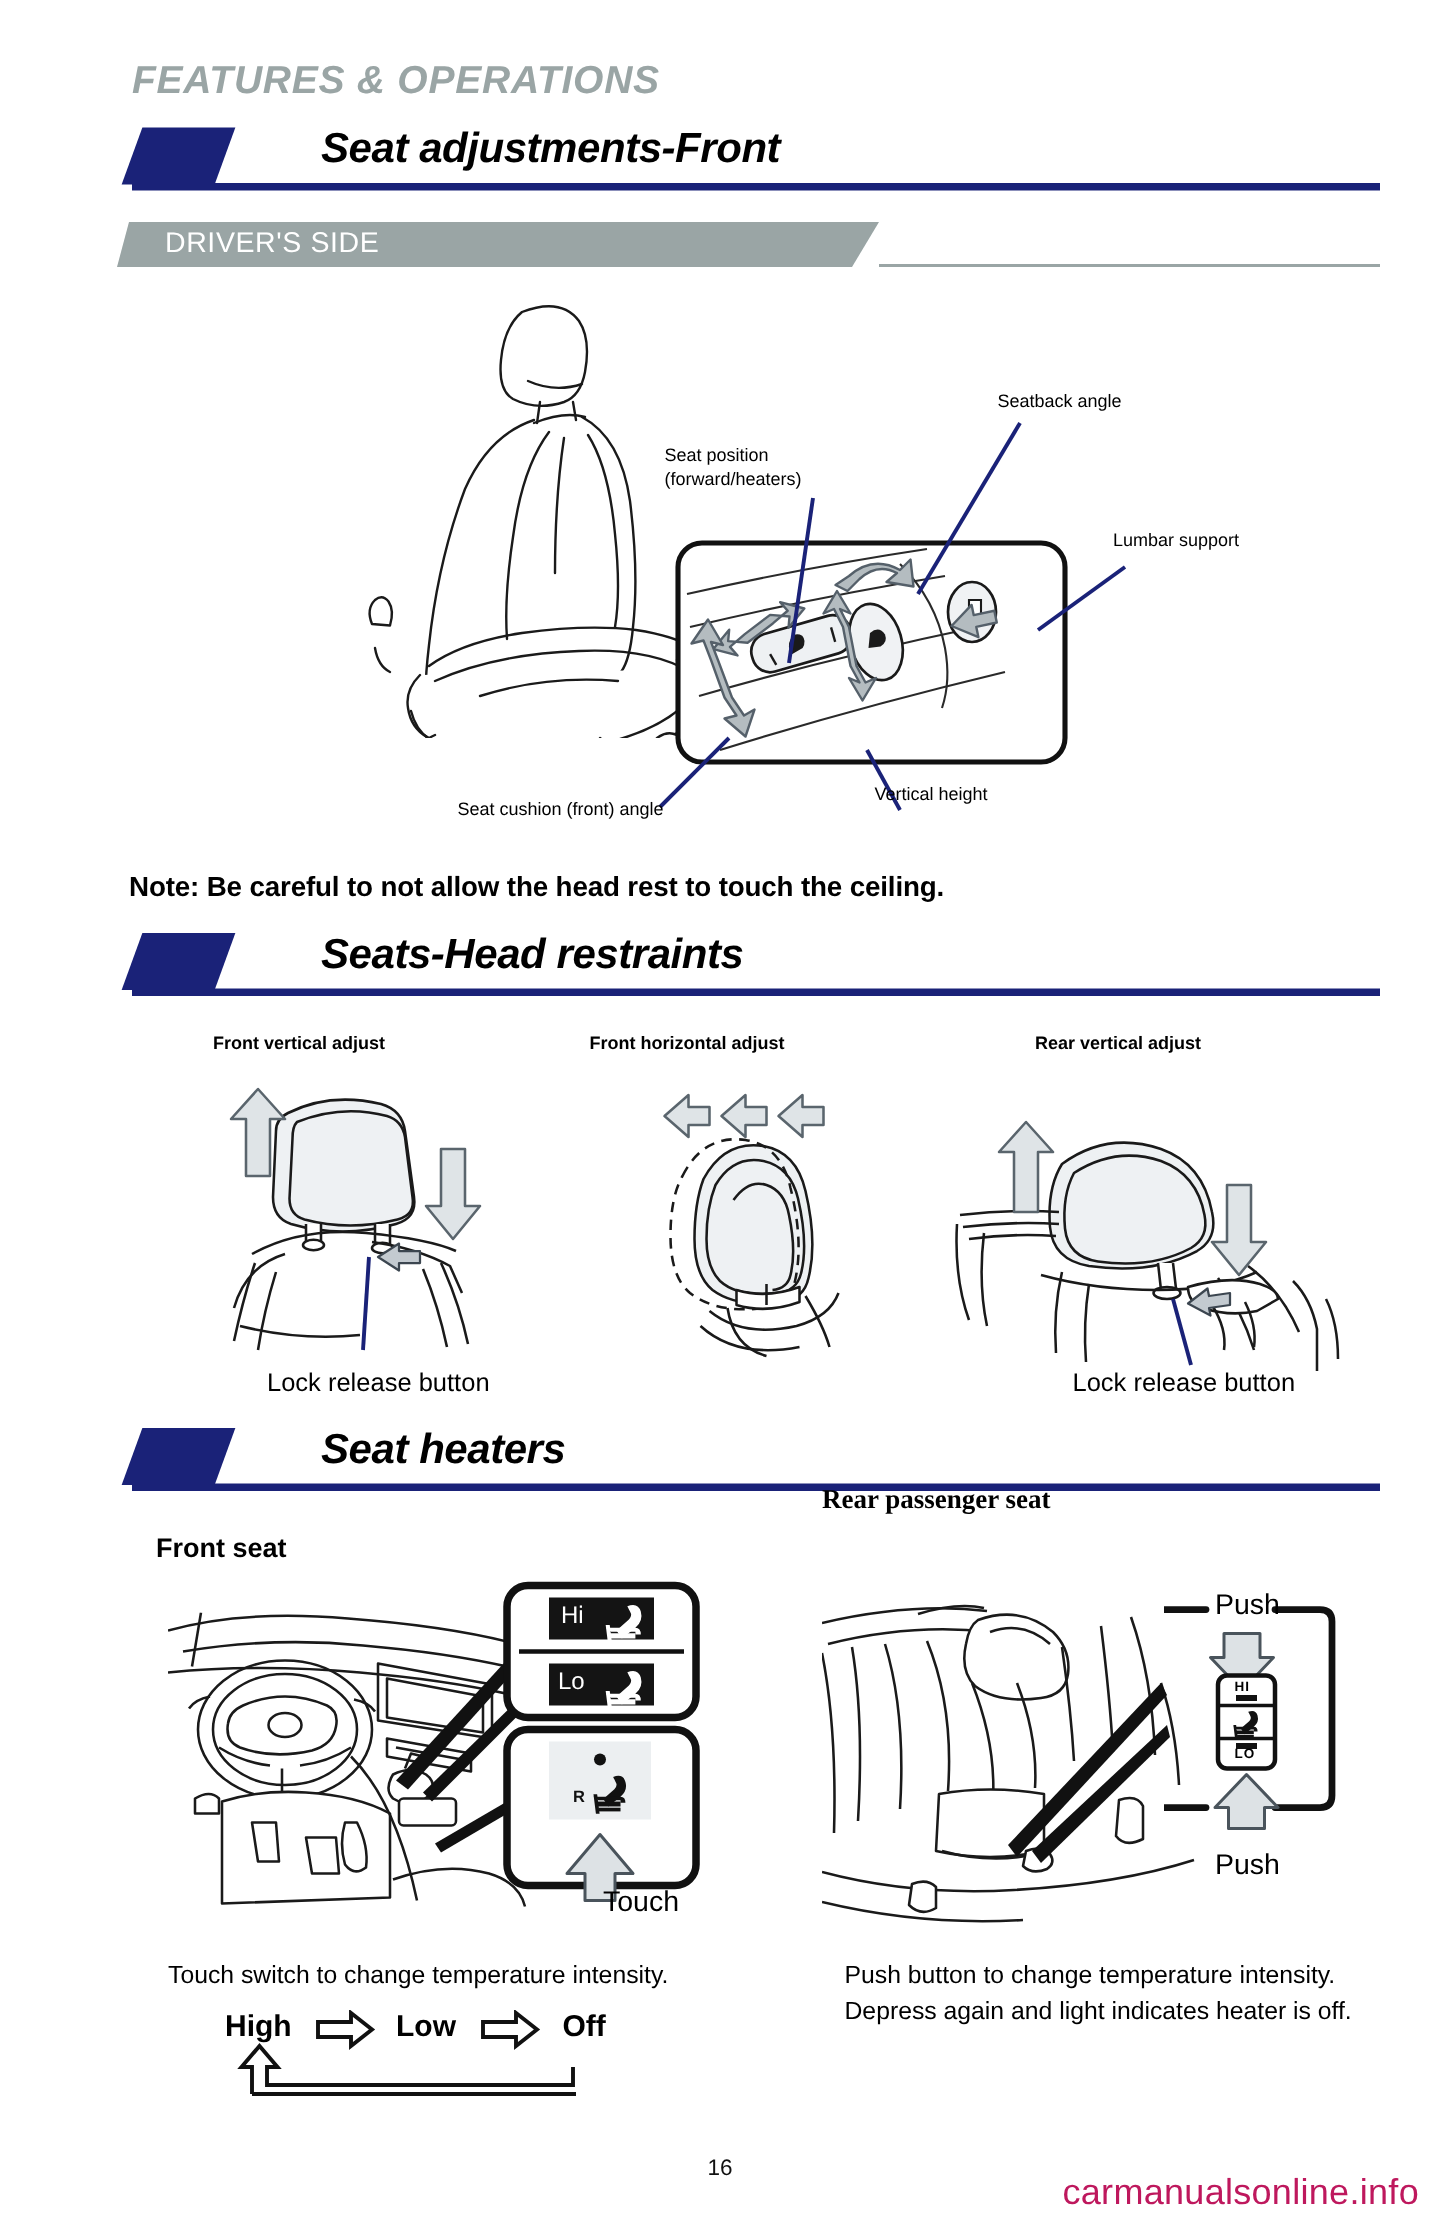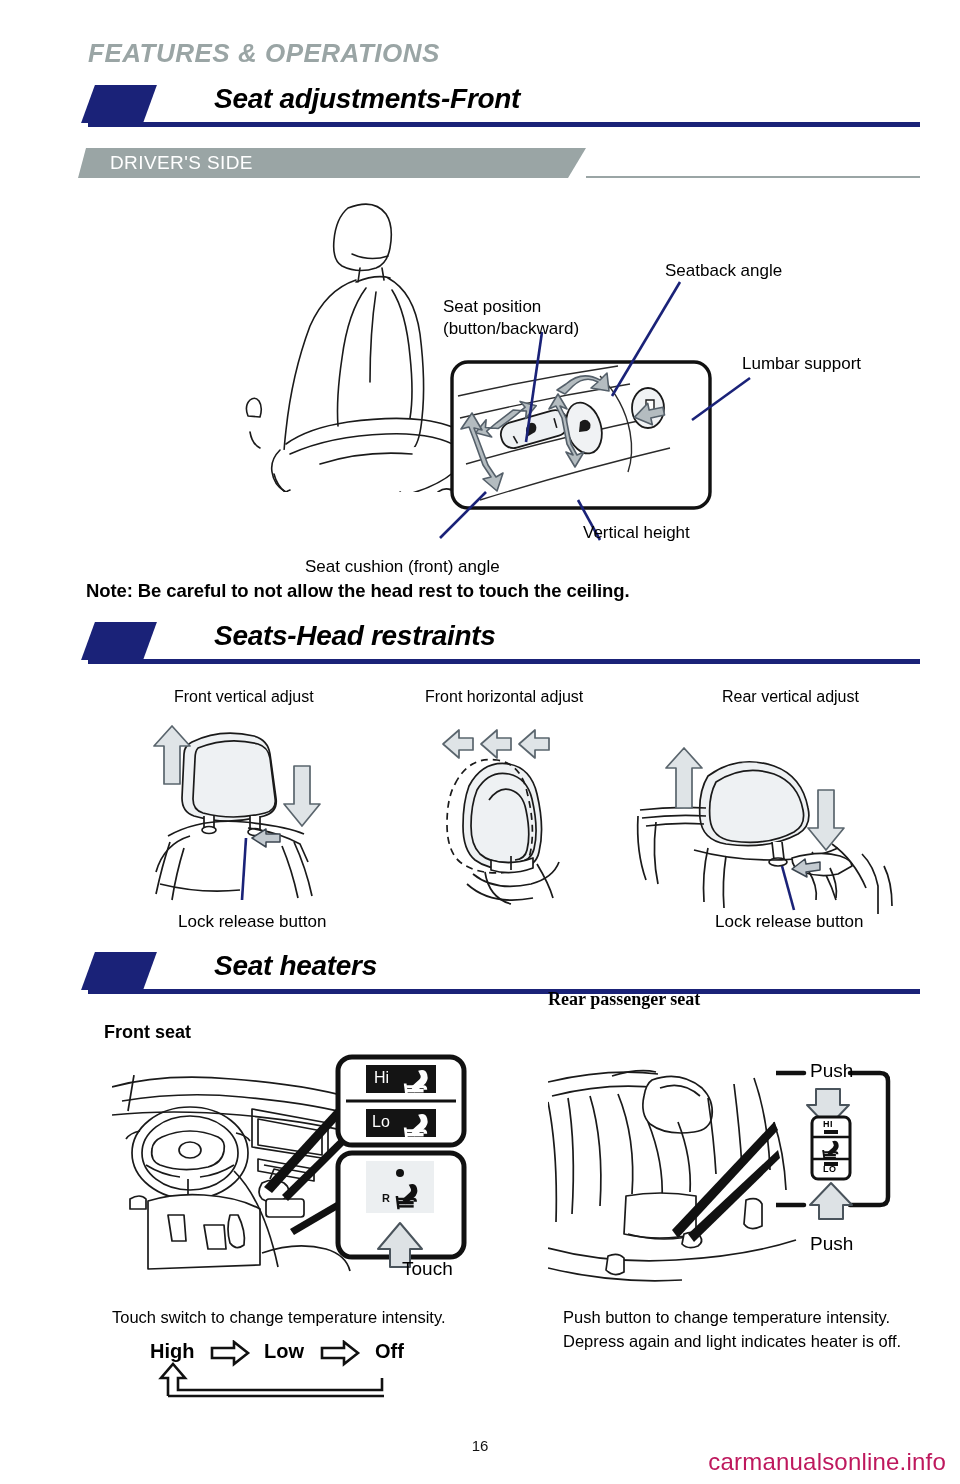--- a/index.html
+++ b/index.html
@@ -96,44 +96,43 @@
     left: 508px;
     top: 28px;
     width: 334px;
     height: 2px;
     background: #9aa5a5;
   }
 
   
   .callout-label {
     position: absolute;
-    font-size: 17px;
+    font-size: 12px;
     color: #000;
     line-height: 1.32;
     white-space: nowrap;
   }
 
   
   #note-line {
     position: absolute;
     left: 86px;
     top: 580px;
     font-size: 18.5px;
     font-weight: bold;
     letter-spacing: -0.1px;
   }
 
   
   .col-title {
     position: absolute;
-    font-size: 16px;
-    font-weight: normal;
+    font-size: 12px;
+    font-weight: bold;
     top: 688px;
     white-space: nowrap;
-    margin-left: 32px;
   }
 
   
   .lock-label {
     position: absolute;
     font-size: 17px;
     white-space: nowrap;
   }
 
   
@@ -317,25 +316,25 @@
 
       <path d="M148 250 L170 290"></path>
 
       <path d="M56 242 L10 288"></path>
     </g>
   </svg>
 </div>
 
 <div class="callout-label" style="left:443px; top:296px;">
   <span>Seat position</span><br>
-  <span>(button/backward)</span>
+  <span>(forward/heaters)</span>
 </div>
 <div class="callout-label" style="left:665px; top:260px;">Seatback angle</div>
 <div class="callout-label" style="left:742px; top:353px;">Lumbar support</div>
-<div class="callout-label" style="left:305px; top:556px;">Seat cushion (front) angle</div>
+<div class="callout-label" style="left:305px; top:532px;">Seat cushion (front) angle</div>
 <div class="callout-label" style="left:583px; top:522px;">Vertical height</div>
 
 <div id="note-line">Note: Be careful to not allow the head rest to touch the ceiling.</div>
 
 <div class="section-head" style="top:622px;">
   <div class="para"></div>
   <div class="rule"></div>
   <div class="title">Seats-Head restraints</div>
 </div>
 

